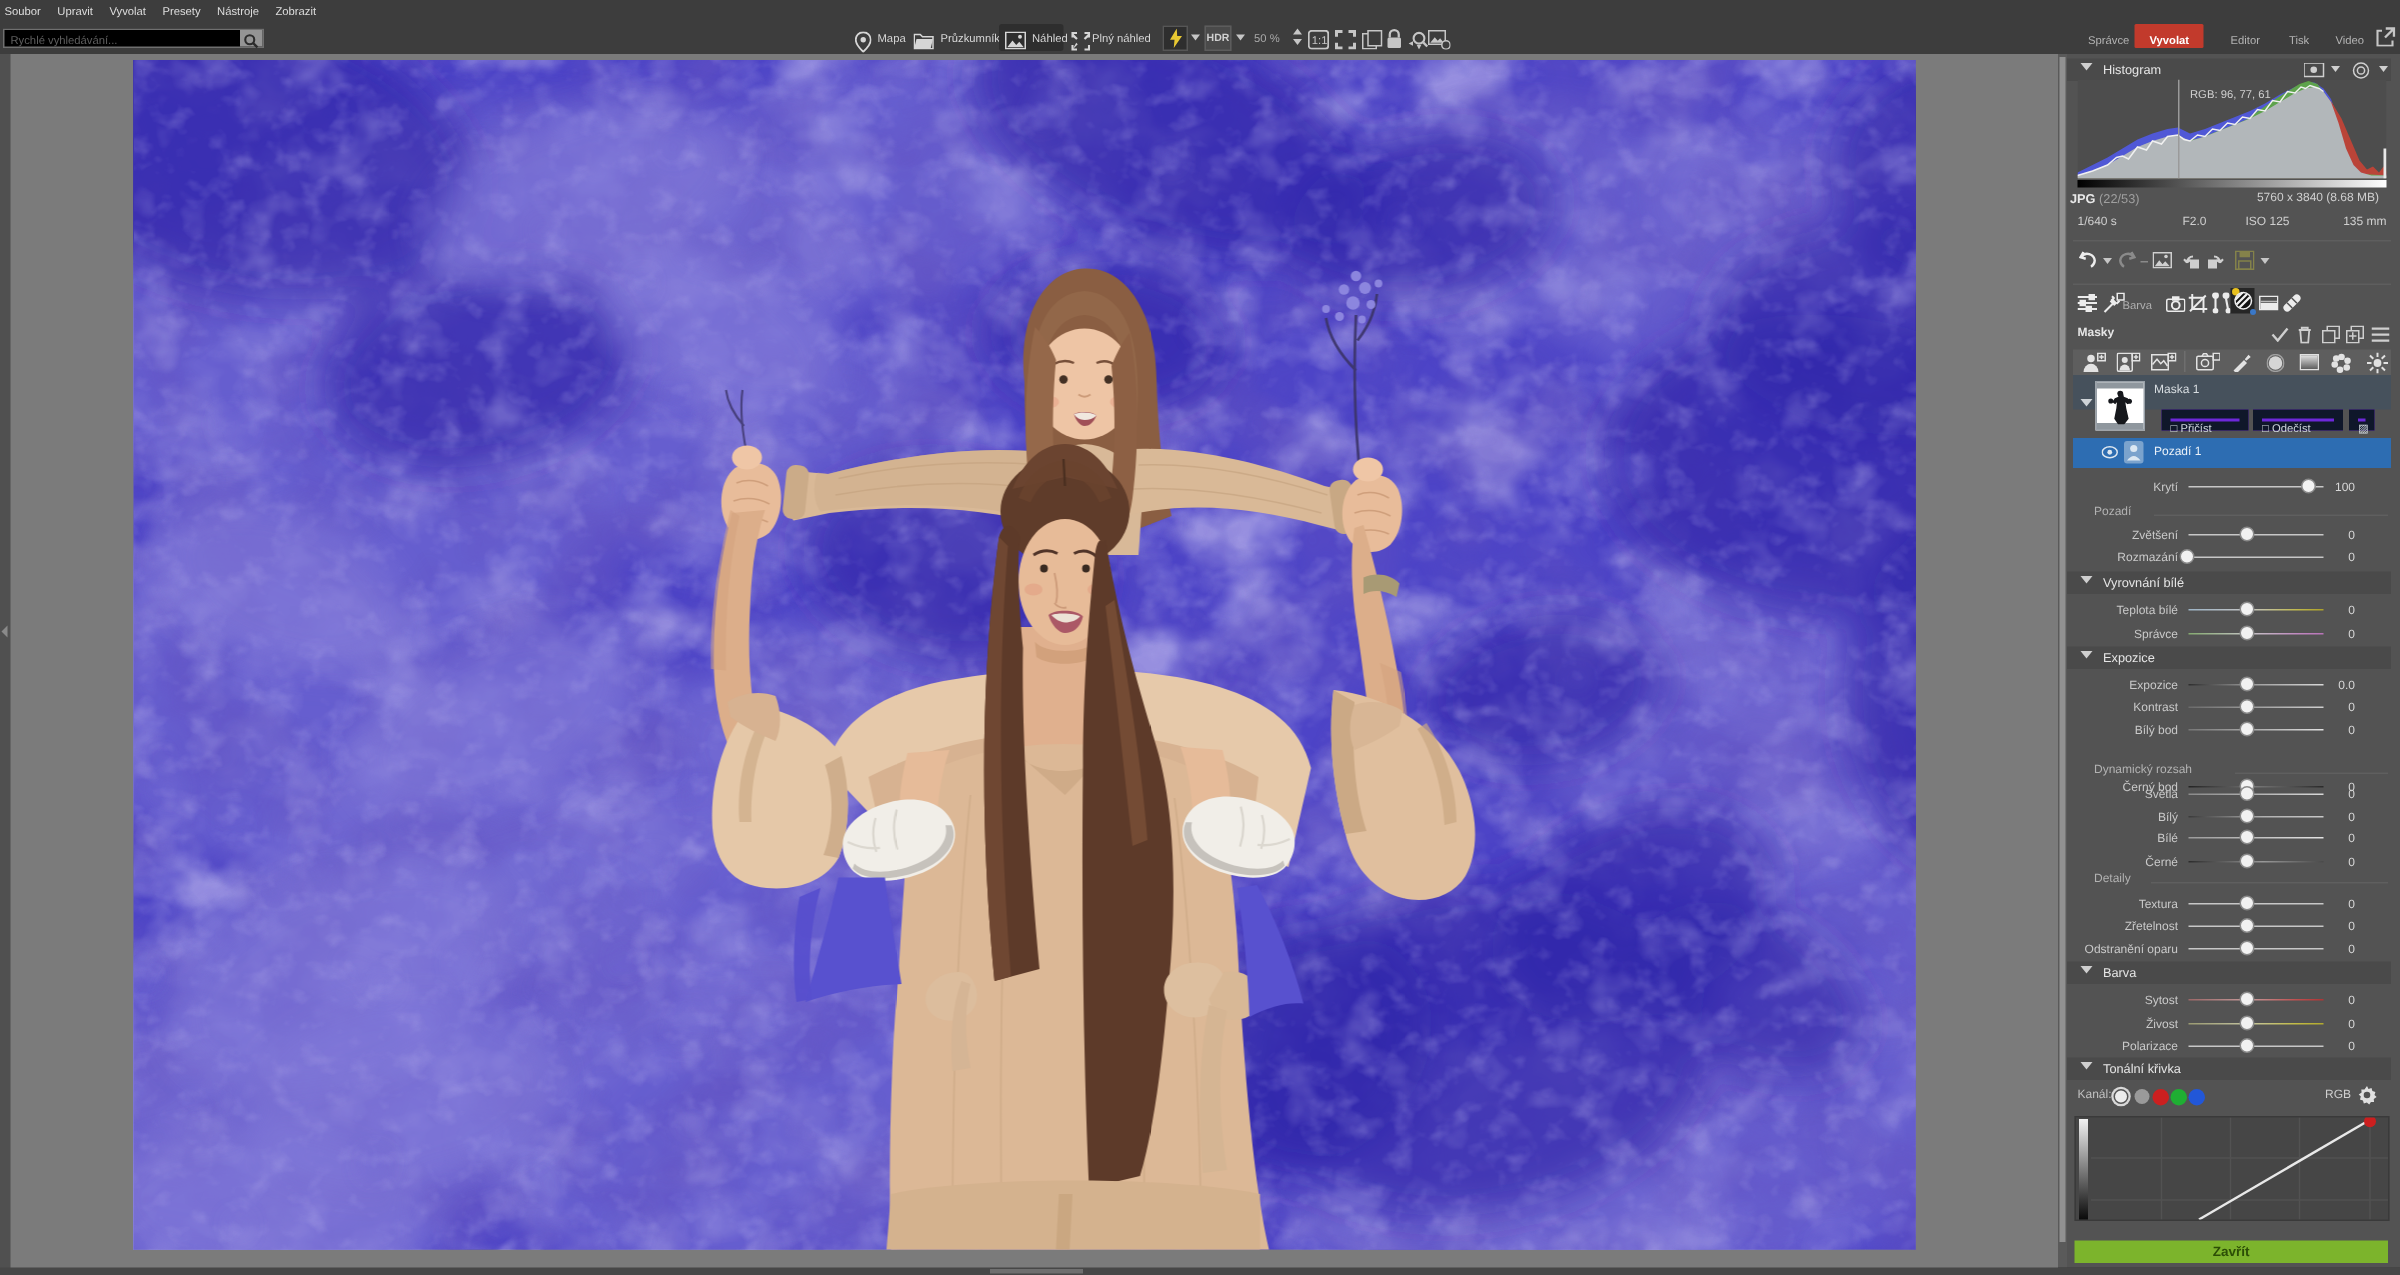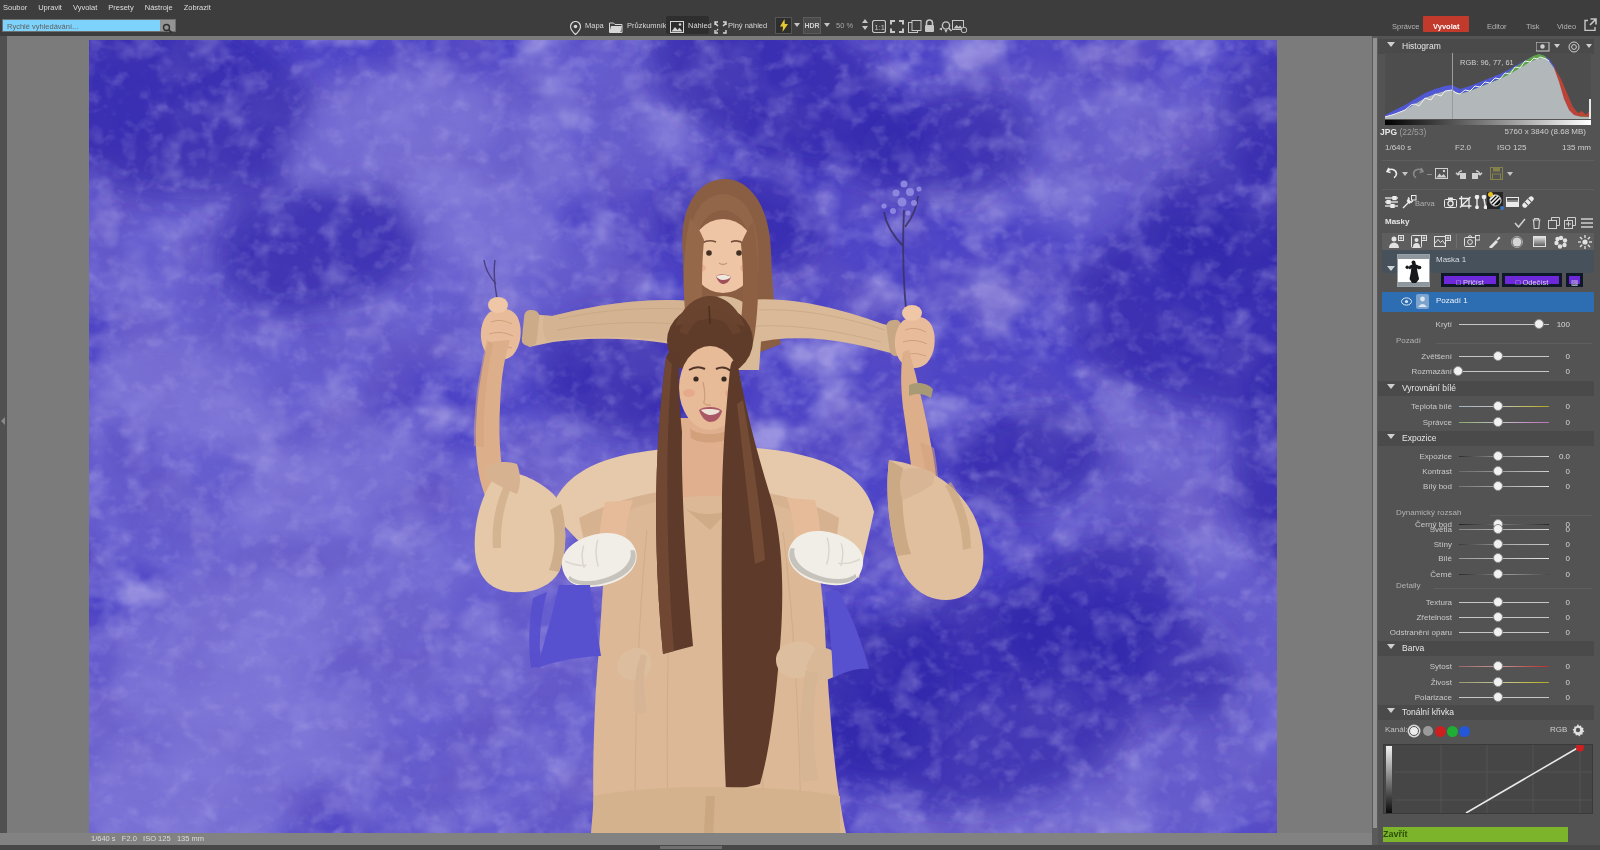--- a/index.html
+++ b/index.html
@@ -1,21 +1,21 @@
 <!DOCTYPE html>
 <html><head><meta charset="utf-8">
 <style>
 html,body{margin:0;padding:0;width:1600px;height:850px;overflow:hidden;background:#3d3d3d;
 font-family:"Liberation Sans",sans-serif;-webkit-font-smoothing:antialiased}
 *{box-sizing:border-box}
 .abs{position:absolute}
 #topbar{position:absolute;left:0;top:0;width:1600px;height:36px;background:#3d3d3d}
 .menu{position:absolute;top:3px;left:3px;font-size:7.5px;color:#dedede}
 .menu span{margin-right:11px}
-#search{position:absolute;left:2px;top:19px;width:174px;height:13px;background:#7dd3fc;border:1px solid #6f6f6f}
+#search{position:absolute;left:2px;top:19px;width:174px;height:13px;background:#000000;border:1px solid #6f6f6f}
 #search .ph{position:absolute;left:4px;top:2px;font-size:7.5px;color:#5f5f5f}
 #search .mg{position:absolute;right:0;top:0;width:15px;height:11px;background:#949494;text-align:center}
 .ctb{position:absolute;top:19px;height:17px;color:#d6d6d6;font-size:7.5px}
 .ctb span{white-space:nowrap}
 .ctb svg{vertical-align:-3px}
 .pressed{background:#2e2e2e;border-radius:2px;padding:2px 5px}
 .tabs{position:absolute;top:16px;left:0;width:1600px;font-size:7.5px;color:#b4b4b4}
 .tabs span{margin-left:0px;padding:3px 10px}
 .tabs .red{background:#c23a2c;color:#fff;font-weight:bold;border-radius:1px}
 #workarea{position:absolute;left:0;top:36px;width:1372px;height:814px;background:#7b7b7b}
@@ -29,21 +29,21 @@
 .sh .car{display:inline-block;width:0;height:0;border-left:4px solid transparent;border-right:4px solid transparent;border-top:5px solid #cfcfcf;margin:0 7px 1px 9px;vertical-align:1px}
 .sub{position:absolute;left:18px;color:#b2b2b2}
 .subline{position:absolute;height:1px;background:#5f5f5f}
 .sl{position:absolute;left:5px;width:187px;height:14px}
 .sl b{position:absolute;left:0;top:2px;width:69px;text-align:right;font-weight:normal;color:#c9c9c9}
 .sl i{position:absolute;left:76px;top:6px;width:90px;height:1px;background:#c7c7c7}
 .sl u{position:absolute;top:1px;width:10px;height:10px;border-radius:50%;background:#f2f2f2;border:1px solid #8a8a8a}
 .sl s{position:absolute;right:0;top:2px;width:30px;text-align:right;text-decoration:none;color:#d8d8d8}
 .kan{position:absolute}
 .cir{position:absolute;border-radius:50%}
-.pbtn{position:absolute;background:#6d28d9;border:3px solid #0f172a;color:#cfd6dc;font-size:7.5px;text-align:center}
+.pbtn{position:absolute;background:#6d28d9;border:6px solid #0f172a;color:#cfd6dc;font-size:7.5px;}
 </style></head>
 <body>
 <div id="topbar">
  <div class="menu"><span>Soubor</span><span>Upravit</span><span>Vyvolat</span><span>Presety</span><span>Nástroje</span><span>Zobrazit</span></div>
  <div id="search">
       <span class="ph">Rychlé vyhledávání...</span>
       <span class="mg"><svg width="11" height="11" viewBox="0 0 11 11" style="margin-top:0px">
           <circle cx="4.5" cy="4.5" r="3" fill="none" stroke="#2c2c2c" stroke-width="1.4"></circle>
           <line x1="6.8" y1="6.8" x2="9.6" y2="9.6" stroke="#2c2c2c" stroke-width="1.6"></line>
         </svg></span>
@@ -433,21 +433,20 @@
 <path d="M727,608 C739,606 749,612 751,622 C753,632 745,640 733,640 C725,640 719,634 717,626 Z" fill="#d8b896"></path>
 <path d="M717,630 C711,660 709,700 713,742 L729,740 C723,702 723,664 729,634 Z" fill="#d5b593"></path>
 
 <path d="M505,756 C560,744 690,744 751,756 L751,793 L502,793 Z" fill="#d4b28e"></path>
 <path d="M617,756 L615,793 L624,793 L626,756 Z" fill="#c19e76" opacity="0.55"></path>
 <path d="M470,545 C464,572 456,600 448,628 C468,621 490,617 512,616 C508,590 503,565 501,545 Z" fill="#5851cf"></path>
 <path d="M444,558 C440,582 439,606 442,628 L452,626 C449,600 452,574 458,552 Z" fill="#574fce" opacity="0.95"></path>
 <path d="M736,552 C740,580 743,608 744,638 C757,631 769,628 780,629 C773,602 762,574 749,550 Z" fill="#5851cf"></path>
 </g>
 </svg></div>
- <div id="statusbar"><span style="margin-left:91px">1/640 s&nbsp;&nbsp;&nbsp;F2.0&nbsp;&nbsp;&nbsp;ISO 125&nbsp;&nbsp;&nbsp;135 mm</span></div>
 </div>
 <div id="vscroll">
     <div class="th"></div>
   </div>
 <div id="panel">
  <div class="sh" style="top:3px"><span class="car"></span>Histogram
    <svg class="abs" style="right:44px;top:3px" width="14" height="10">
         <rect x="0" y="0" width="13" height="9" fill="none" stroke="#cfcfcf"></rect>
         <circle cx="6.5" cy="4.5" r="2.2" fill="#cfcfcf"></circle>
       </svg>
@@ -742,21 +741,21 @@
     </div>
  <div class="sub" style="top:472px">Dynamický rozsah</div>
  <div class="subline" style="left:112px;top:479px;width:102px"></div>
  <div class="sl" style="top:487px">
       <b>Světla</b>
       <i style="background:linear-gradient(90deg,#8a8a8a,#d8d8d8)"></i>
       <u style="left:110px"></u>
       <s>0</s>
     </div>
  <div class="sl" style="top:502px">
-      <b>Stíny</b>
+      <b>Bílý</b>
       <i style="background:linear-gradient(90deg,#3a3a3a,#b0b0b0 55%,#c8c8c8)"></i>
       <u style="left:110px"></u>
       <s>0</s>
     </div>
  <div class="sl" style="top:516px">
       <b>Bílé</b>
       <i style="background:linear-gradient(90deg,#9a9a9a,#e4e4e4)"></i>
       <u style="left:110px"></u>
       <s>0</s>
     </div>
@@ -823,17 +822,17 @@
      <line x1="57" y1="0" x2="57" y2="68" stroke="#525252"></line>
         <line x1="103" y1="0" x2="103" y2="68" stroke="#525252"></line>
         <line x1="149" y1="0" x2="149" y2="68" stroke="#525252"></line>
         <line x1="196" y1="0" x2="196" y2="68" stroke="#525252"></line>
      <line x1="10" y1="27" x2="208" y2="27" stroke="#525252"></line>
         <line x1="10" y1="55" x2="208" y2="55" stroke="#525252"></line>
      <line x1="82" y1="68" x2="196" y2="1.5" stroke="#e8e8e8" stroke-width="1.6"></line>
      <circle cx="196" cy="2.5" r="4" fill="#cc1f1f"></circle>
    </svg>
  </div>
- <div class="abs" style="left:5px;top:791px;width:185px;height:15px;background:#7cb42c;color:#2c4e06;font-weight:bold;font-size:9px;line-height:15px">Zavřít</div>
+ <div class="abs" style="left:5px;top:791px;width:209px;height:15px;background:#7cb42c;color:#2c4e06;font-weight:bold;font-size:9px;text-align:center;line-height:15px">Zavřít</div>
 </div>
 <div id="botstrip">
     <div class="abs" style="left:660px;top:1px;width:62px;height:3px;background:#6f6f6f"></div>
   </div>
 
 </body></html>

